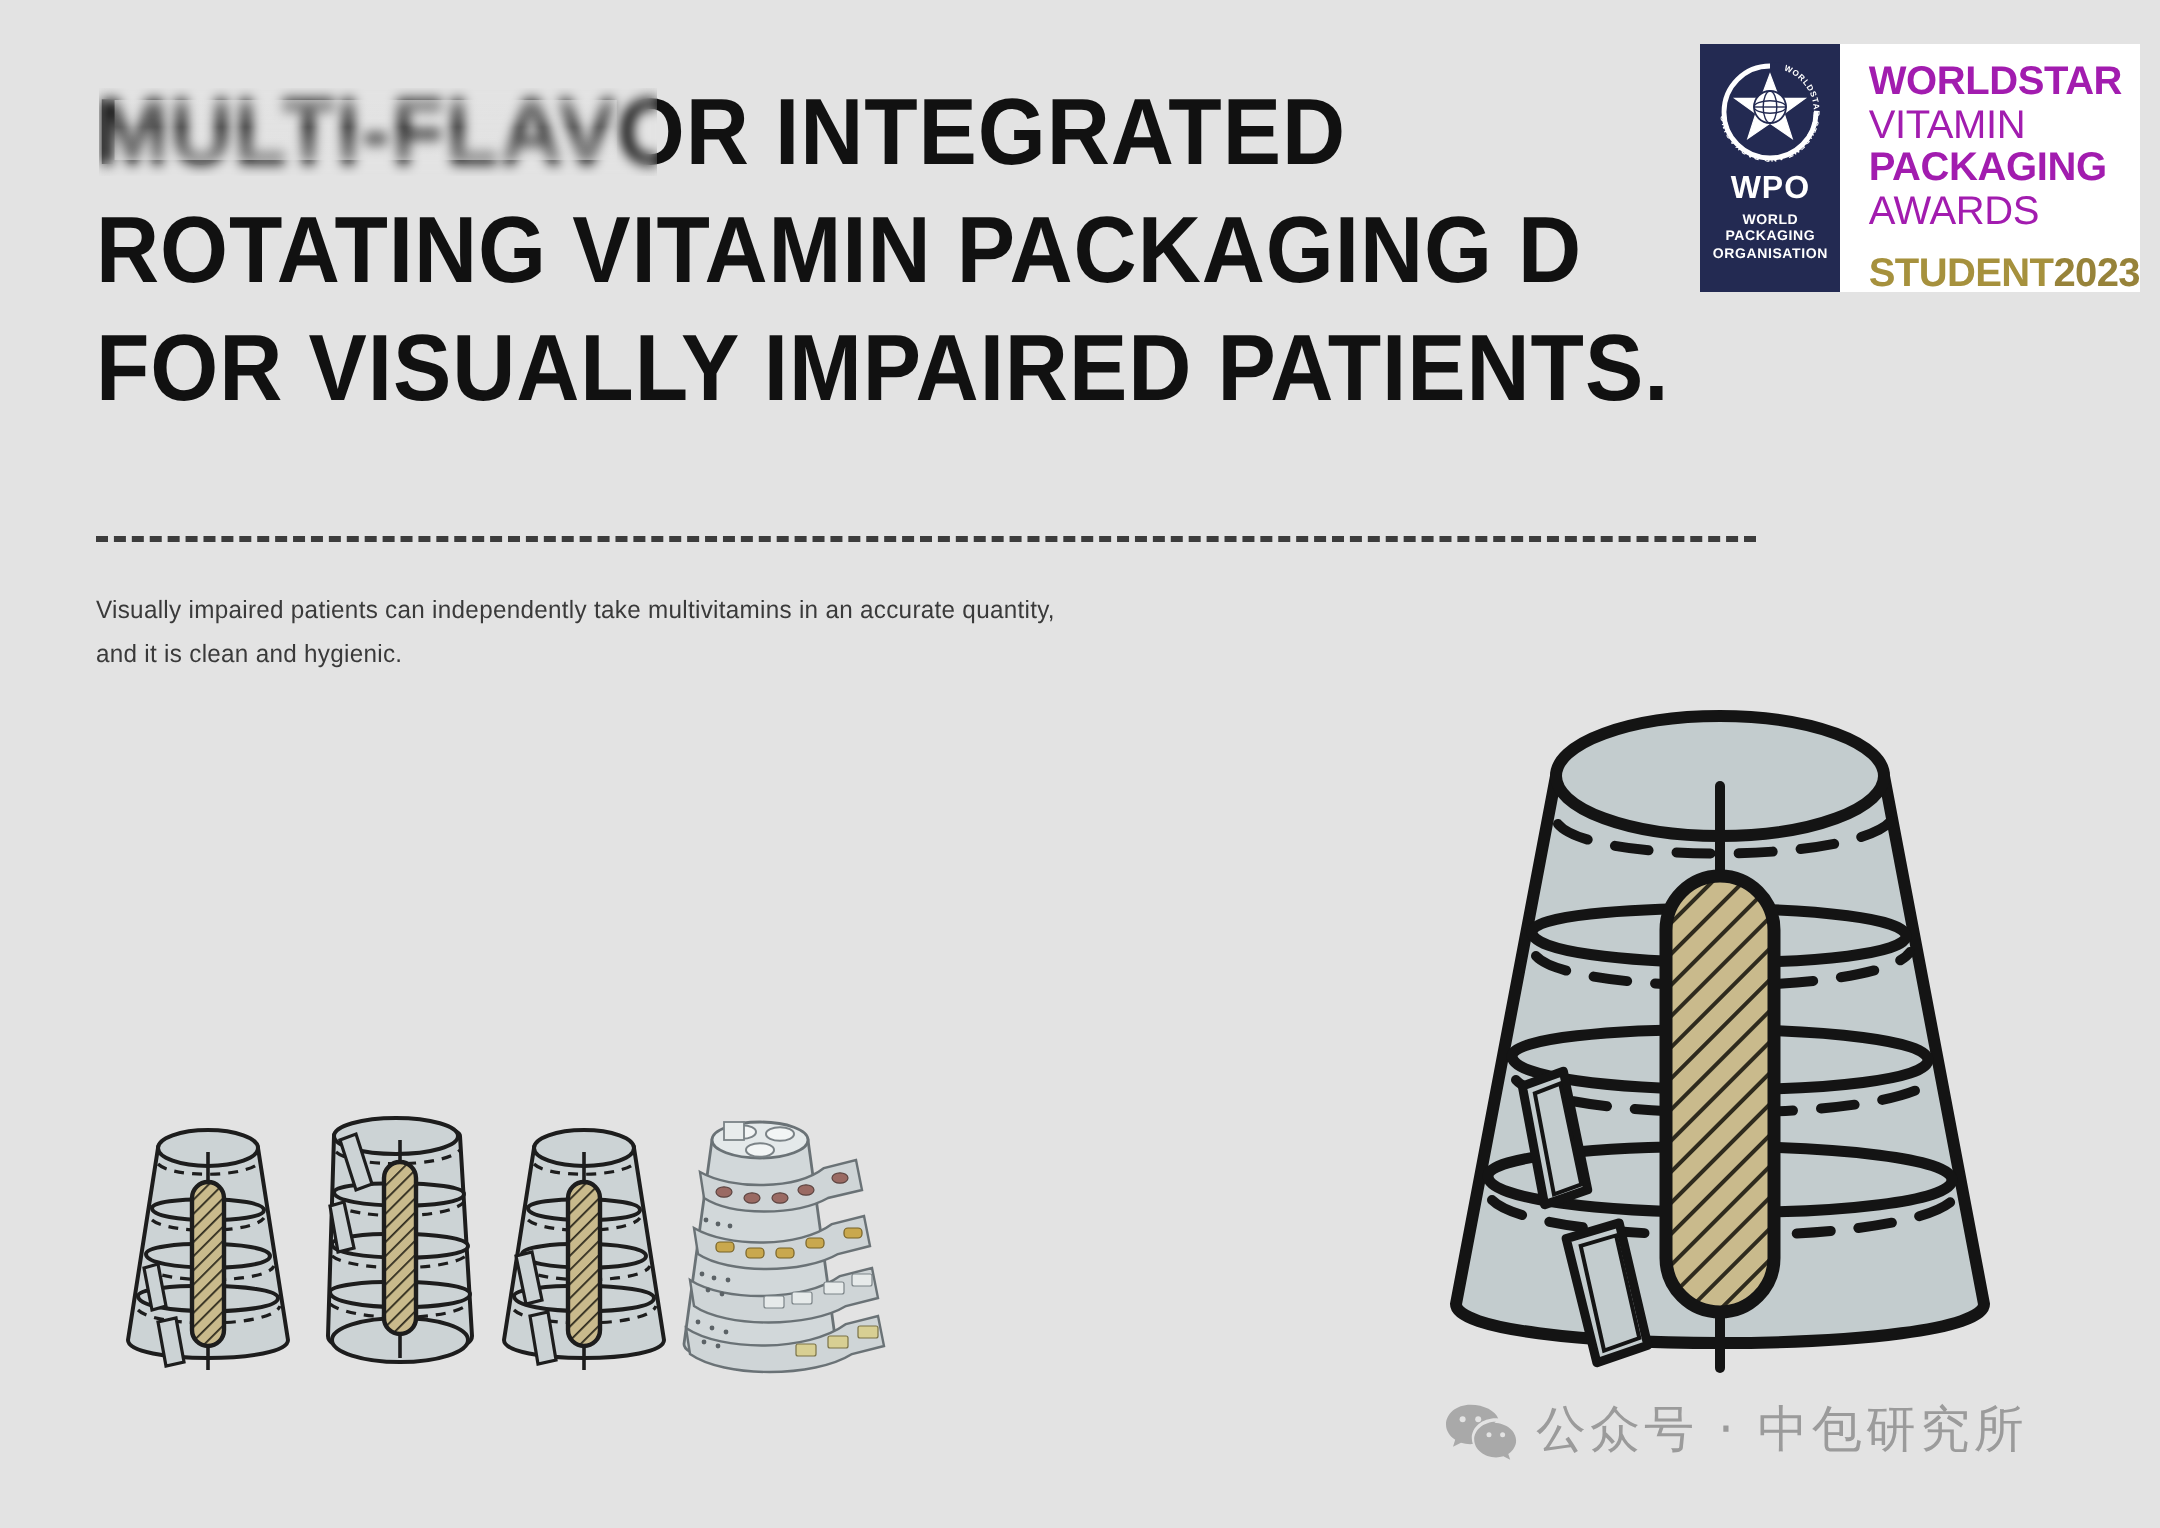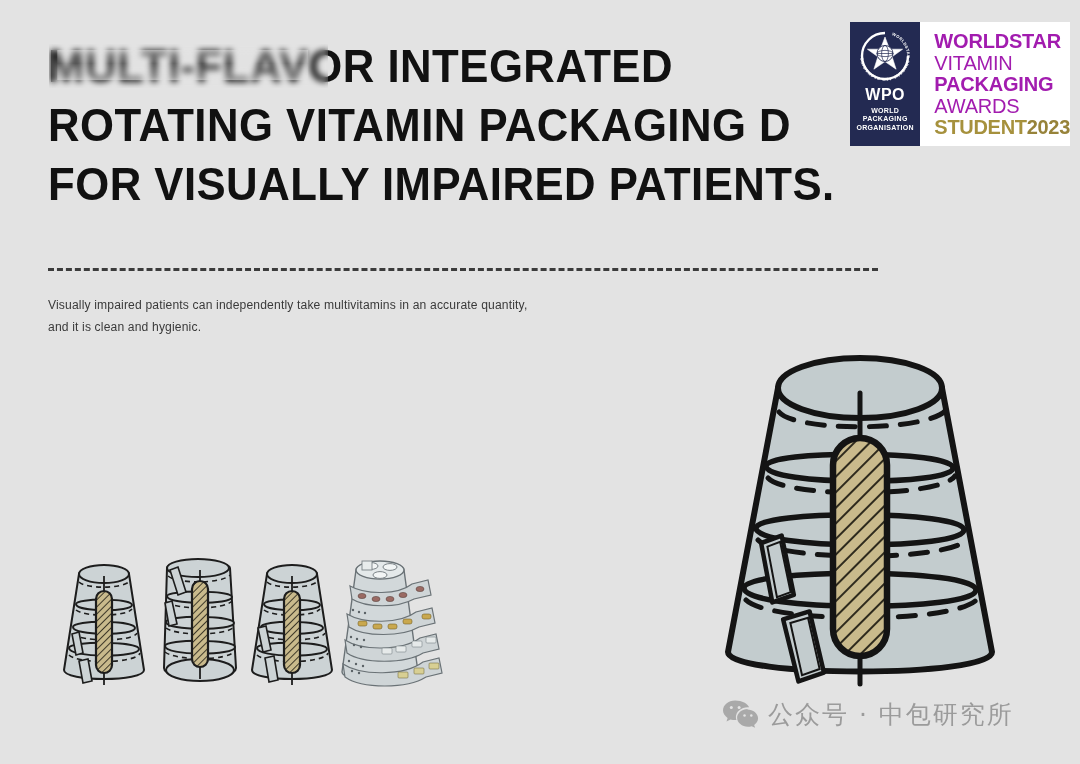--- a/index.html
+++ b/index.html
@@ -101,20 +101,21 @@
     font-size:20px;
     line-height:21.5px;
     letter-spacing:-0.2px;
     white-space:nowrap;
   }
   .bl.b{font-weight:bold;}
   .bl.gold{
     color:#a6913d;
     font-weight:bold;
     letter-spacing:-0.3px;
+    margin-top:10px;
   }
   .bl.gold .yr{color:#97833a;}
 
   
   .divider{
     position:absolute;
     left:48px; top:268px;
     width:830px; height:0;
     border-top:3px dashed #3c3c3c;
   }
@@ -150,21 +151,21 @@
   .t1{left:8px;}
   .t2{left:104px;}
   .t3{left:196px;}
   .t4{left:288px;}
   svg{overflow:visible;}
 
   
   .watermark{
     position:absolute;
     left:722px; top:698px;
-    display:flex;gap:10px;
+    display:flex;align-items:center;gap:10px;
     color:#9b9b9b;
     font-size:25px;
     letter-spacing:2px;
     font-family:"DejaVu Sans", sans-serif;
     white-space:nowrap;
   }
   .wechat-ic{width:36px;height:30px;display:block;}
 </style>
 </head>
 <body>

